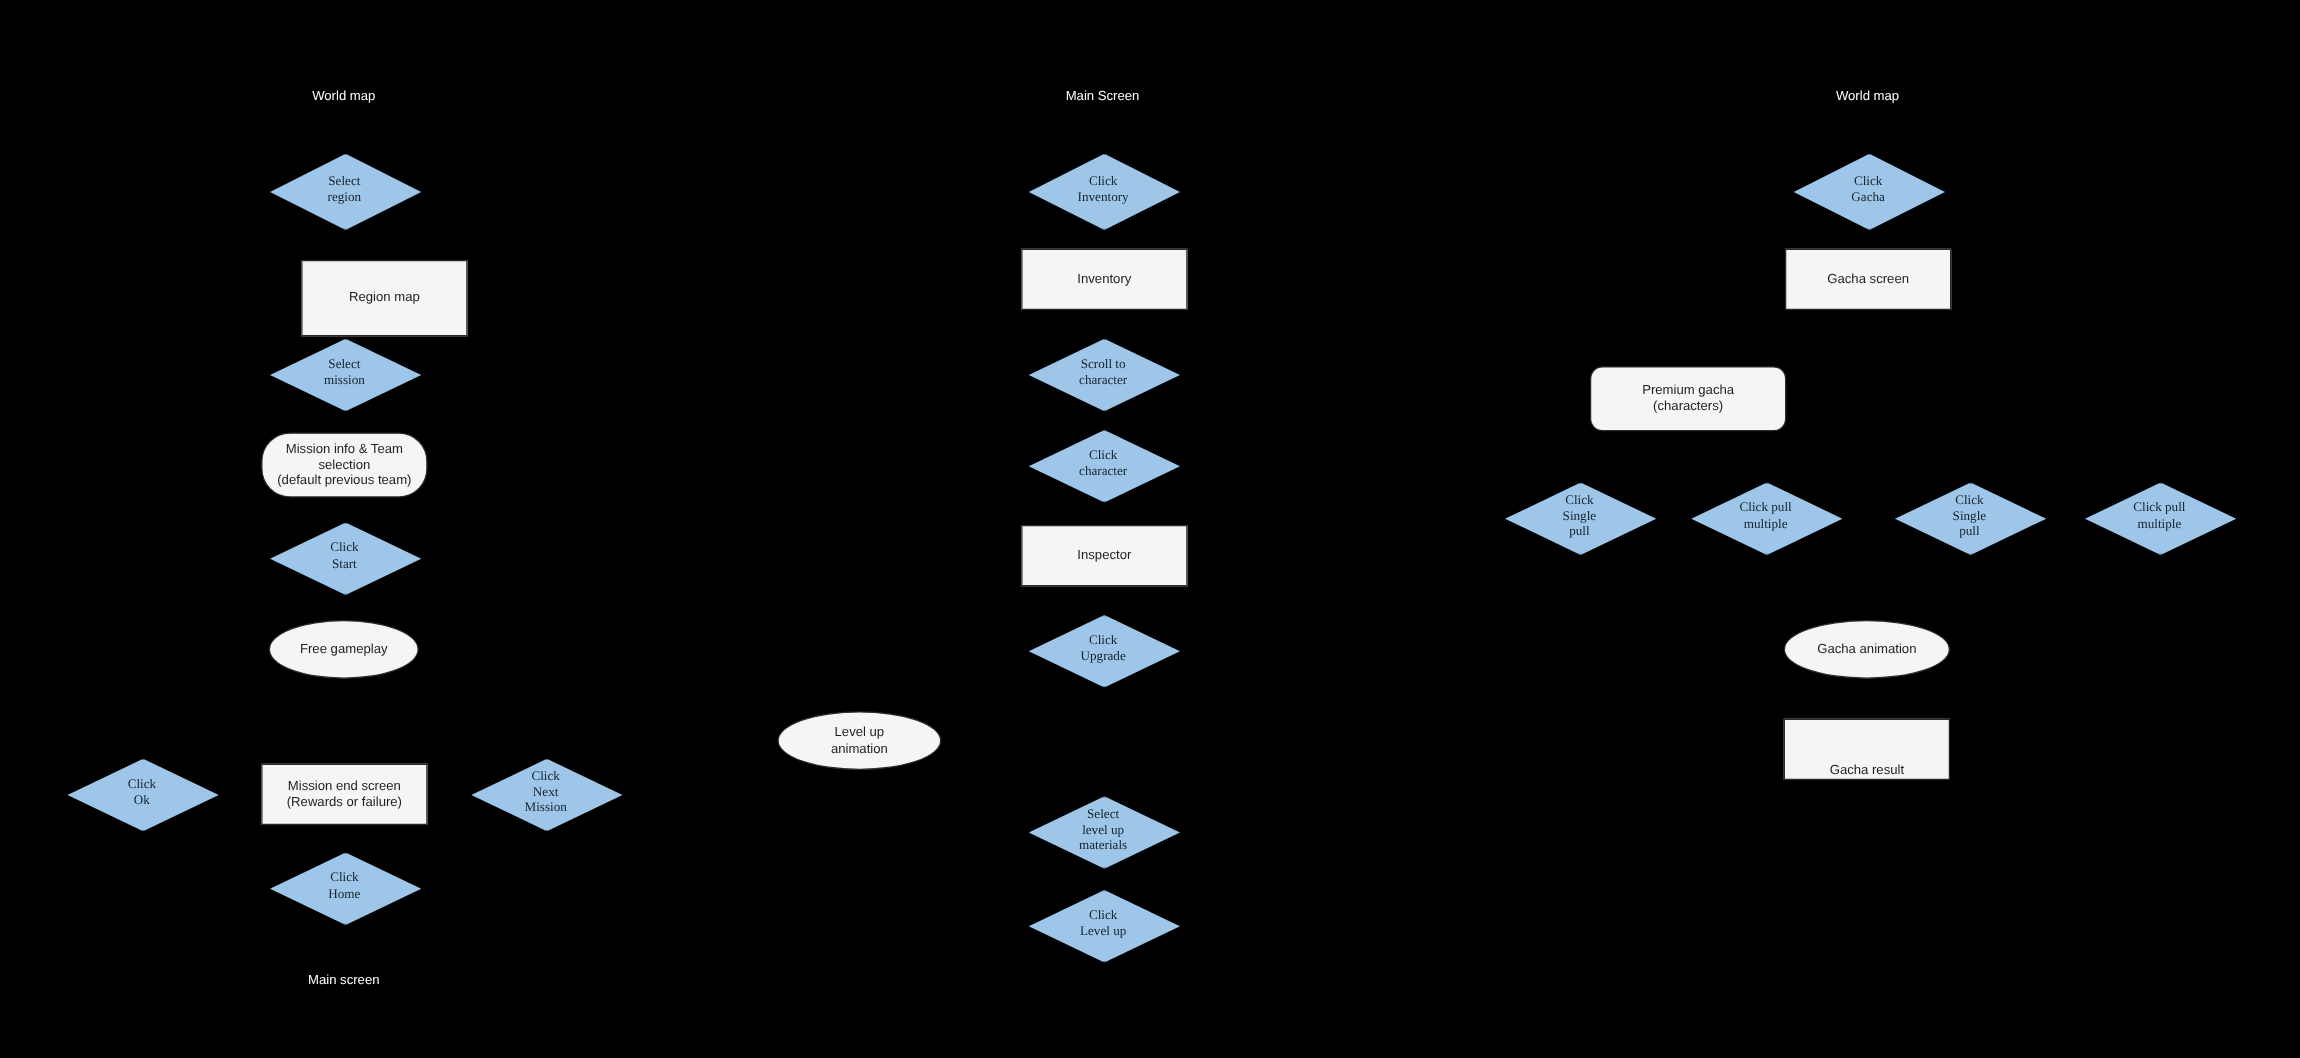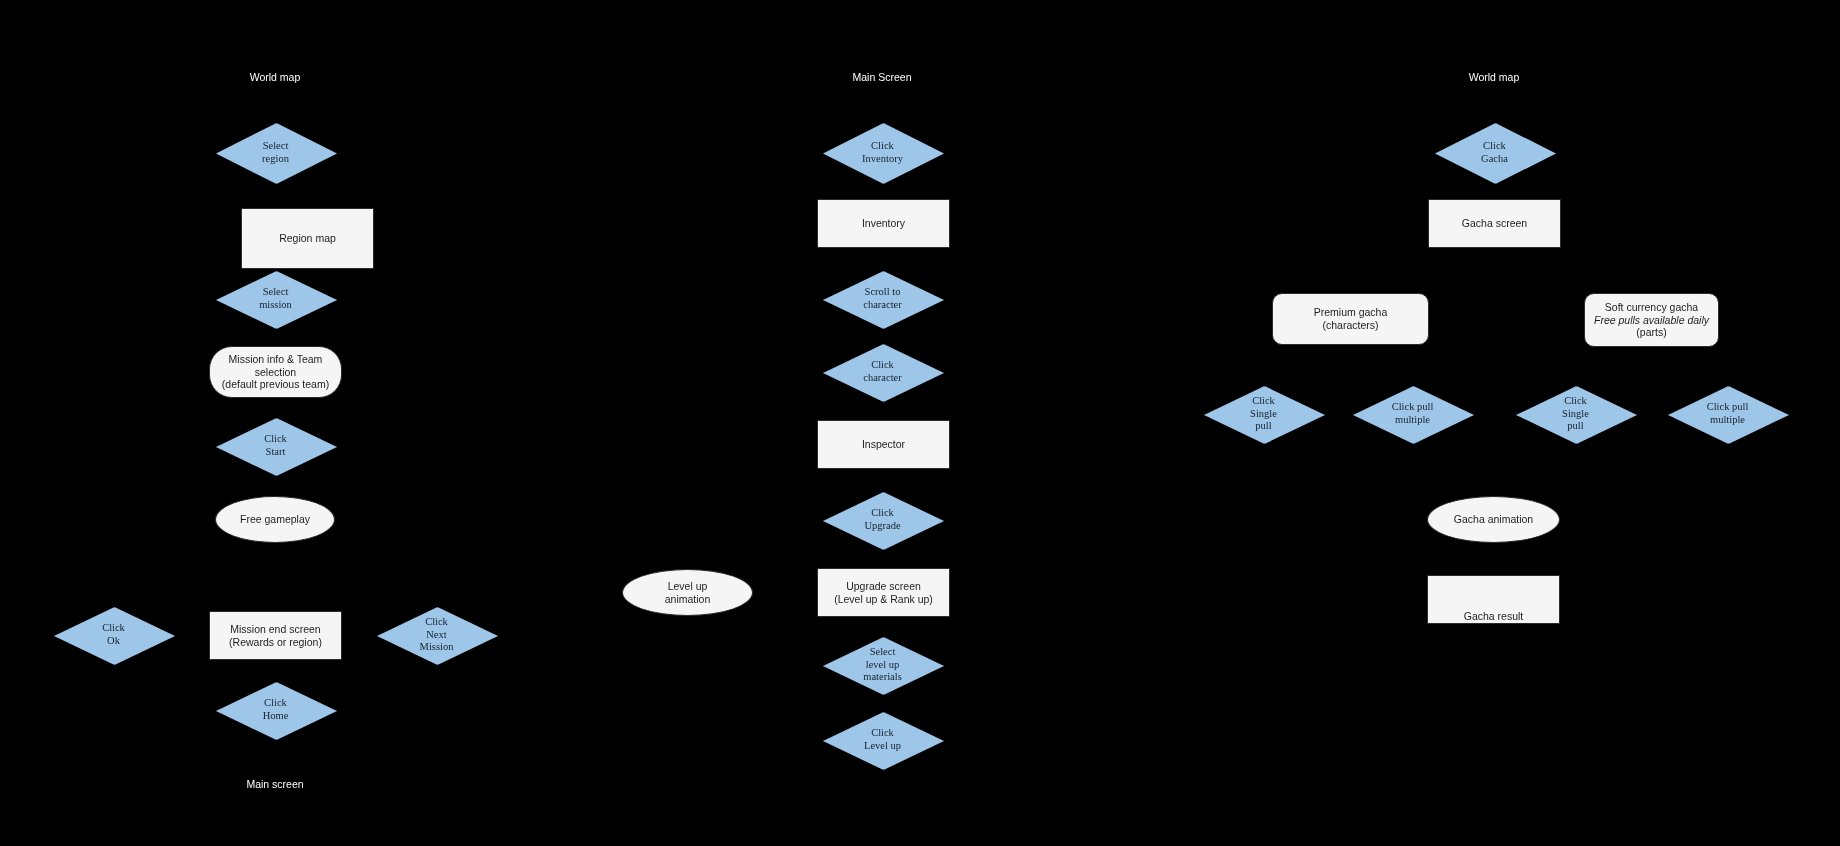--- a/index.html
+++ b/index.html
@@ -90,51 +90,48 @@
 mission</div></div>
     <div class="node rect" style="left: 209px; top: 346px; width: 133px; height: 52px; font-size: 10.5px; border-radius: 23px;"><div>Mission info &amp; Team
 selection
 (default previous team)</div></div>
     <div class="node diamond" style="left: 216px; top: 418px; width: 119px; height: 56px; font-size: 10.5px;"><div class="dia-shape"></div><div class="dia-label">Click
 Start</div></div>
     <div class="node ellipse" style="left: 215px; top: 496px; width: 120px; height: 47px; font-size: 10.5px;"><div>Free gameplay</div></div>
     <div class="node diamond" style="left: 54px; top: 607px; width: 119px; height: 56px; font-size: 10.5px;"><div class="dia-shape"></div><div class="dia-label">Click
 Ok</div></div>
     <div class="node rect" style="left: 209px; top: 611px; width: 133px; height: 49px; font-size: 10.5px;"><div>Mission end screen
-(Rewards or region)</div></div>
+(Rewards or failure)</div></div>
     <div class="node diamond" style="left: 377px; top: 607px; width: 119px; height: 56px; font-size: 10.5px;"><div class="dia-shape"></div><div class="dia-label">Click
 Next
 Mission</div></div>
     <div class="node diamond" style="left: 216px; top: 682px; width: 119px; height: 56px; font-size: 10.5px;"><div class="dia-shape"></div><div class="dia-label">Click
 Home</div></div>
     <div class="node diamond" style="left: 823px; top: 123px; width: 119px; height: 59px; font-size: 10.5px;"><div class="dia-shape"></div><div class="dia-label">Click
 Inventory</div></div>
     <div class="node rect" style="left: 817px; top: 199px; width: 133px; height: 49px; font-size: 10.5px;"><div>Inventory</div></div>
     <div class="node diamond" style="left: 823px; top: 271px; width: 119px; height: 56px; font-size: 10.5px;"><div class="dia-shape"></div><div class="dia-label">Scroll to
 character</div></div>
     <div class="node diamond" style="left: 823px; top: 344px; width: 119px; height: 56px; font-size: 10.5px;"><div class="dia-shape"></div><div class="dia-label">Click
 character</div></div>
     <div class="node rect" style="left: 817px; top: 420px; width: 133px; height: 49px; font-size: 10.5px;"><div>Inspector</div></div>
     <div class="node diamond" style="left: 823px; top: 492px; width: 119px; height: 56px; font-size: 10.5px;"><div class="dia-shape"></div><div class="dia-label">Click
 Upgrade</div></div>
     <div class="node ellipse" style="left: 622px; top: 569px; width: 131px; height: 47px; font-size: 10.5px;"><div>Level up
 animation</div></div>
-    <div class="node rect" style="left: 817px; top: 568px; width: 133px; height: 49px; font-size: 10.5px;"><div>Upgrade screen
-(Level up &amp; Rank up)</div></div>
     <div class="node diamond" style="left: 823px; top: 637px; width: 119px; height: 56px; font-size: 10.5px;"><div class="dia-shape"></div><div class="dia-label">Select
 level up
 materials</div></div>
     <div class="node diamond" style="left: 823px; top: 712px; width: 119px; height: 56px; font-size: 10.5px;"><div class="dia-shape"></div><div class="dia-label">Click
 Level up</div></div>
     <div class="node diamond" style="left: 1435px; top: 123px; width: 119px; height: 59px; font-size: 10.5px;"><div class="dia-shape"></div><div class="dia-label">Click
 Gacha</div></div>
     <div class="node rect" style="left: 1428px; top: 199px; width: 133px; height: 49px; font-size: 10.5px;"><div>Gacha screen</div></div>
     <div class="node rect rounded" style="left: 1272px; top: 293px; width: 157px; height: 52px; font-size: 10.5px;"><div>Premium gacha
 (characters)</div></div>
-    <div class="node rect rounded" style="left: 1584px; top: 293px; width: 135px; height: 54px; font-size: 10.5px;"><div><div>Soft currency gacha</div><div class="italic">Free pulls available daily</div><div>(parts)</div></div></div>
     <div class="node diamond" style="left: 1204px; top: 386px; width: 119px; height: 56px; font-size: 10.5px;"><div class="dia-shape"></div><div class="dia-label">Click
 Single
 pull</div></div>
     <div class="node diamond" style="left: 1353px; top: 386px; width: 119px; height: 56px; font-size: 10.5px;"><div class="dia-shape"></div><div class="dia-label">Click pull
 multiple</div></div>
     <div class="node diamond" style="left: 1516px; top: 386px; width: 119px; height: 56px; font-size: 10.5px;"><div class="dia-shape"></div><div class="dia-label">Click
 Single
 pull</div></div>
     <div class="node diamond" style="left: 1668px; top: 386px; width: 119px; height: 56px; font-size: 10.5px;"><div class="dia-shape"></div><div class="dia-label">Click pull
 multiple</div></div>

